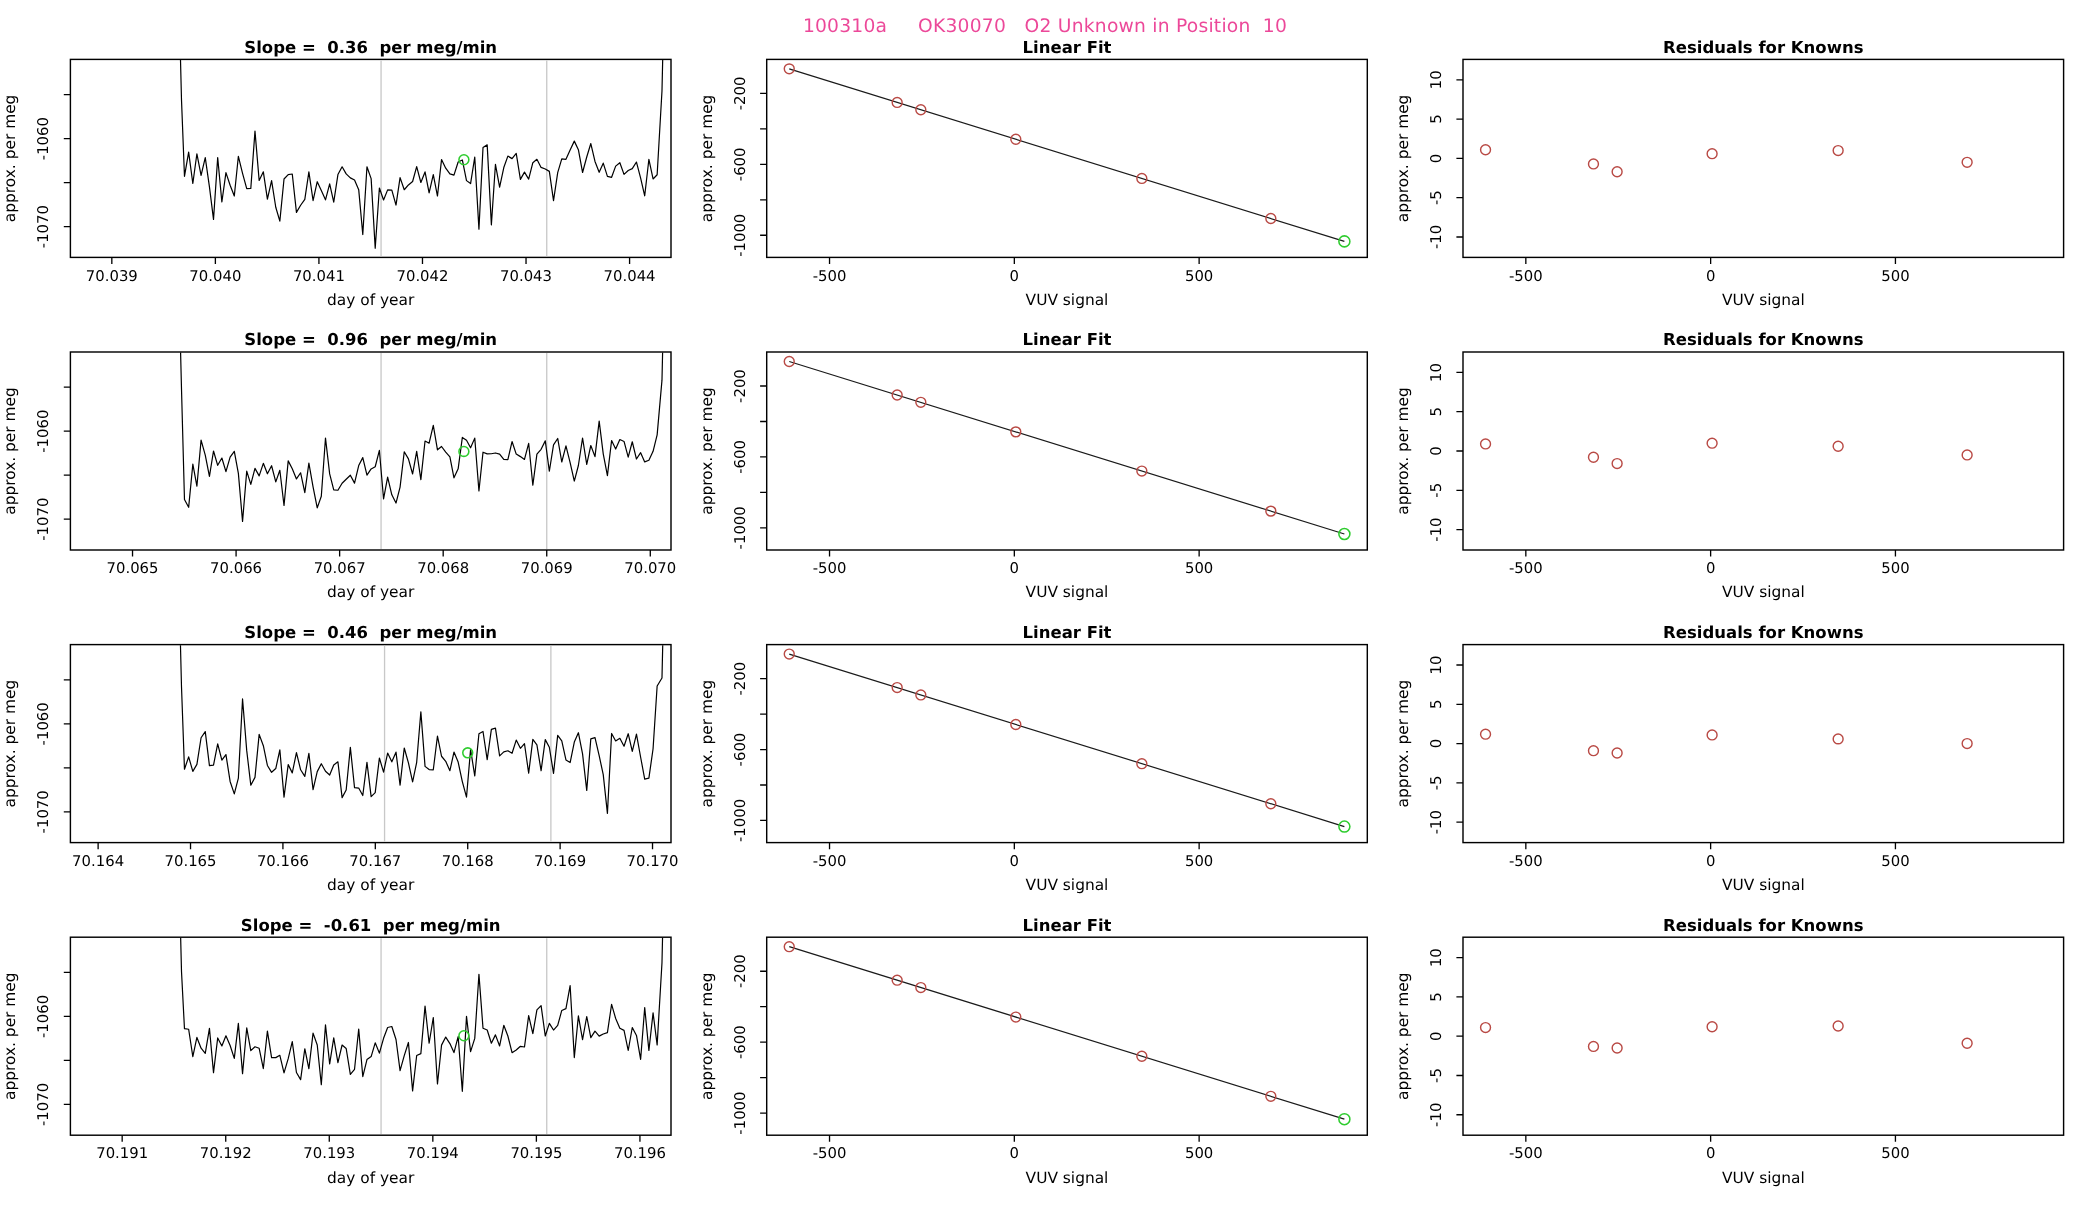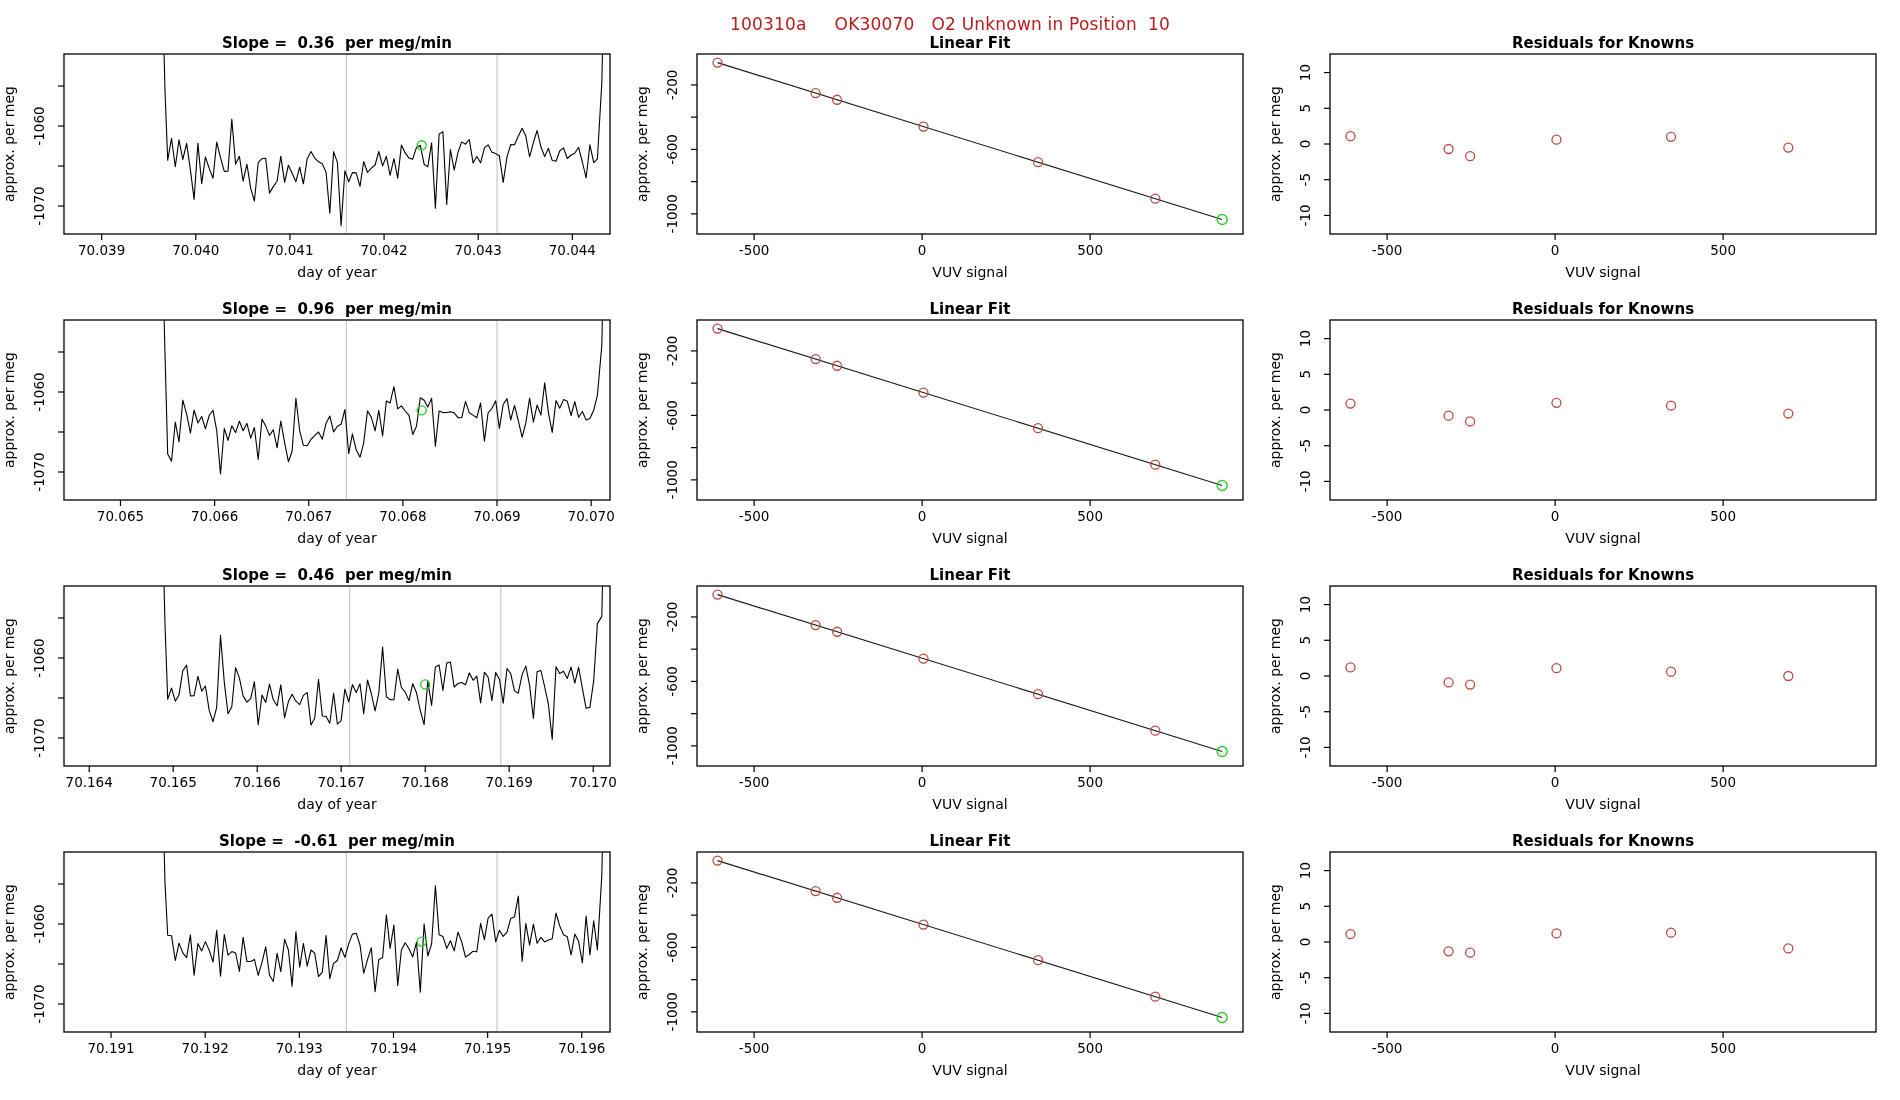--- a/index.html
+++ b/index.html
@@ -1,18 +1,18 @@
 <!DOCTYPE html>
 <html><head>
 <meta charset="utf-8">
 <style>
   html,body{margin:0;padding:0;background:#ffffff;}
   body{width:1900px;height:1100px;font-family:"DejaVu Sans","Liberation Sans",sans-serif;}
   .header{height:34px;display:flex;align-items:flex-end;justify-content:center;}
-  .main-title{font-size:17px;color:#b91c1c;white-space:pre;letter-spacing:0.2px;}
+  .main-title{font-size:17px;color:#ec4899;white-space:pre;letter-spacing:0.2px;}
   .grid{display:grid;grid-template-columns:633px 633px 634px;grid-auto-rows:266px;}
   figure{margin:0;padding:0;}
   svg{display:block;}
   text{font-family:"DejaVu Sans","Liberation Sans",sans-serif;}
 </style>
 </head>
 <body>
 
 <div class="header">
   <div class="main-title">100310a     OK30070   O2 Unknown in Position  10</div>

